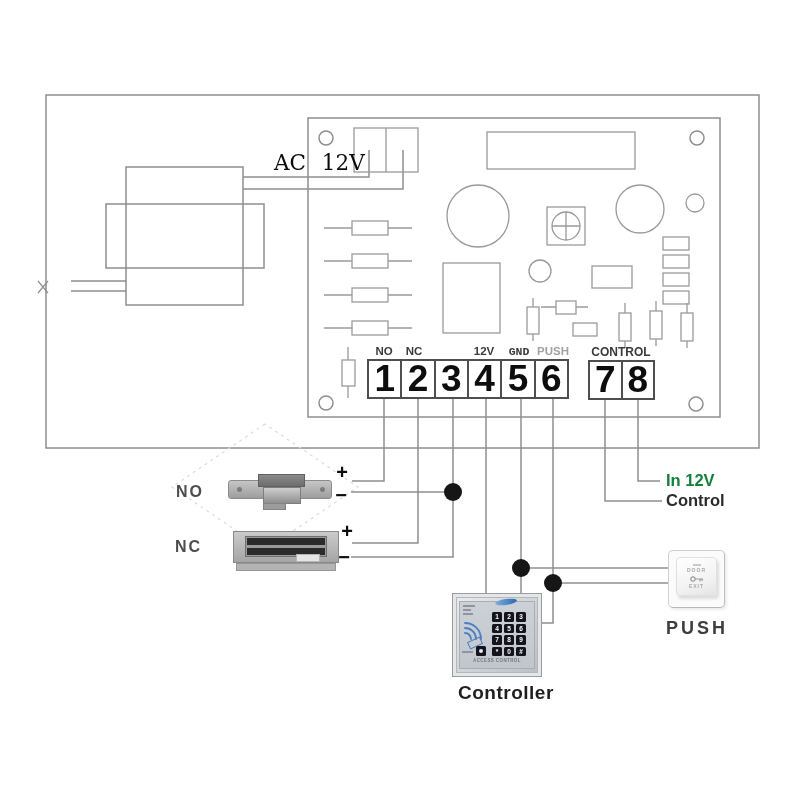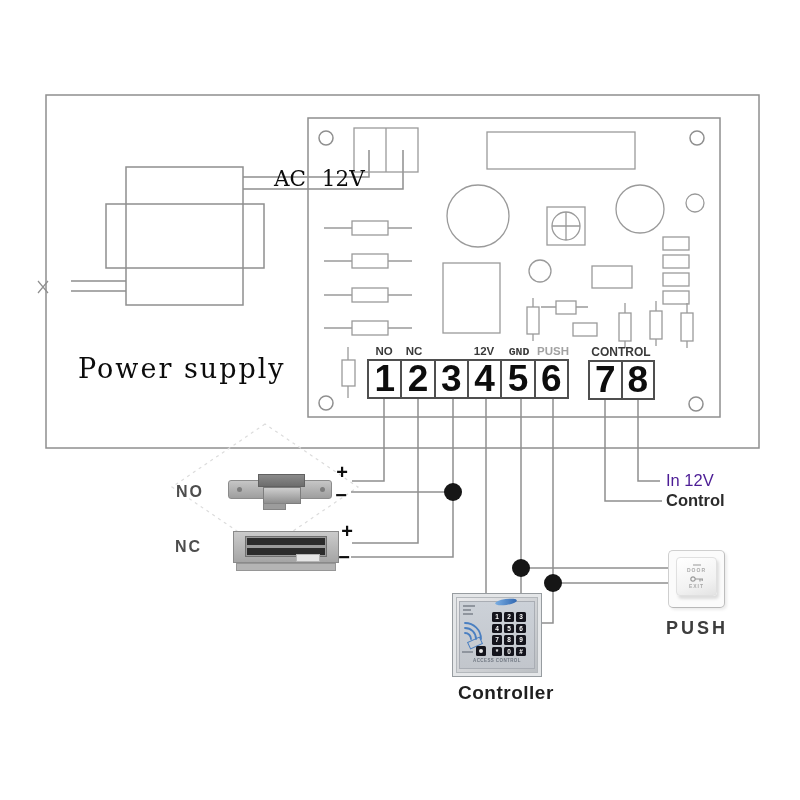--- a/index.html
+++ b/index.html
@@ -3,30 +3,30 @@
 <meta charset="utf-8">
 <style>
   html,body{margin:0;padding:0;background:#fff;}
   #stage{position:relative;width:800px;height:800px;background:#ffffff;overflow:hidden;
          font-family:"Liberation Sans",sans-serif;}
   #linework{position:absolute;left:0;top:0;}
   .abs{position:absolute;}
   .ctr{transform:translate(-50%,-50%);}
 
   
-  .serif-label{font-family:"DejaVu Serif","Liberation Serif",serif;color:#0b0b0b;white-space:nowrap;margin-top:16px;}
+  .serif-label{font-family:"DejaVu Serif","Liberation Serif",serif;color:#0b0b0b;white-space:nowrap;}
   .t-acinput{left:11px;top:249px;font-size:21px;}
   .t-power{left:78px;top:337px;font-size:27px;letter-spacing:2px;}
   .t-ac12v{left:274px;top:150px;font-size:21.5px;word-spacing:9px;}
 
   
   .dev-label{font-weight:bold;color:#4d4d4d;font-size:16px;letter-spacing:2px;white-space:nowrap;}
   .t-no{left:176px;top:483px;}
   .t-nc{left:175px;top:538px;}
-  .t-in12v{left:666px;top:471px;font-size:16.5px;font-weight:400;color:#4c1d95;letter-spacing:0;}
+  .t-in12v{left:666px;top:471px;font-size:16.5px;font-weight:700;color:#15803d;letter-spacing:0;}
   .t-control{left:666px;top:491px;font-size:16.5px;font-weight:600;color:#2c2c2c;letter-spacing:0;}
   .t-controller{left:458px;top:682px;font-size:19px;font-weight:600;color:#1f1f1f;letter-spacing:.5px;text-align:center;}
   .t-push{left:666px;top:618px;font-size:18px;font-weight:bold;color:#3d3d3d;letter-spacing:3px;}
   .pol{font-size:20px;font-weight:900;color:#0d0d0d;line-height:1;}
 
   
   .tblock{position:absolute;display:flex;border:2px solid #4f4f4f;background:#fff;box-sizing:border-box;}
   .tblock .cell{flex:1;display:flex;align-items:center;justify-content:center;
                 border-right:2px solid #4f4f4f;font-size:37px;font-weight:bold;color:#0d0d0d;line-height:36px;}
   .tblock .cell:last-child{border-right:none;}
@@ -169,21 +169,20 @@
       </g>
     </g>
 
     <g fill="#161616">
       <circle cx="453" cy="492" r="9"></circle>
       <circle cx="521" cy="568" r="9"></circle>
       <circle cx="553" cy="583" r="9"></circle>
     </g>
   </svg>
 
-  <div class="abs serif-label t-power">Power supply</div>
   <div class="abs serif-label t-ac12v">AC 12V</div>
 
   <div class="abs dev-label t-no">NO</div>
   <div class="abs dev-label t-nc">NC</div>
   <div class="abs t-in12v">In 12V</div>
   <div class="abs t-control">Control</div>
   <div class="abs t-controller">Controller</div>
   <div class="abs t-push">PUSH</div>
 
   <span class="abs ctr pol" style="left:342px;top:472px;">+</span>

